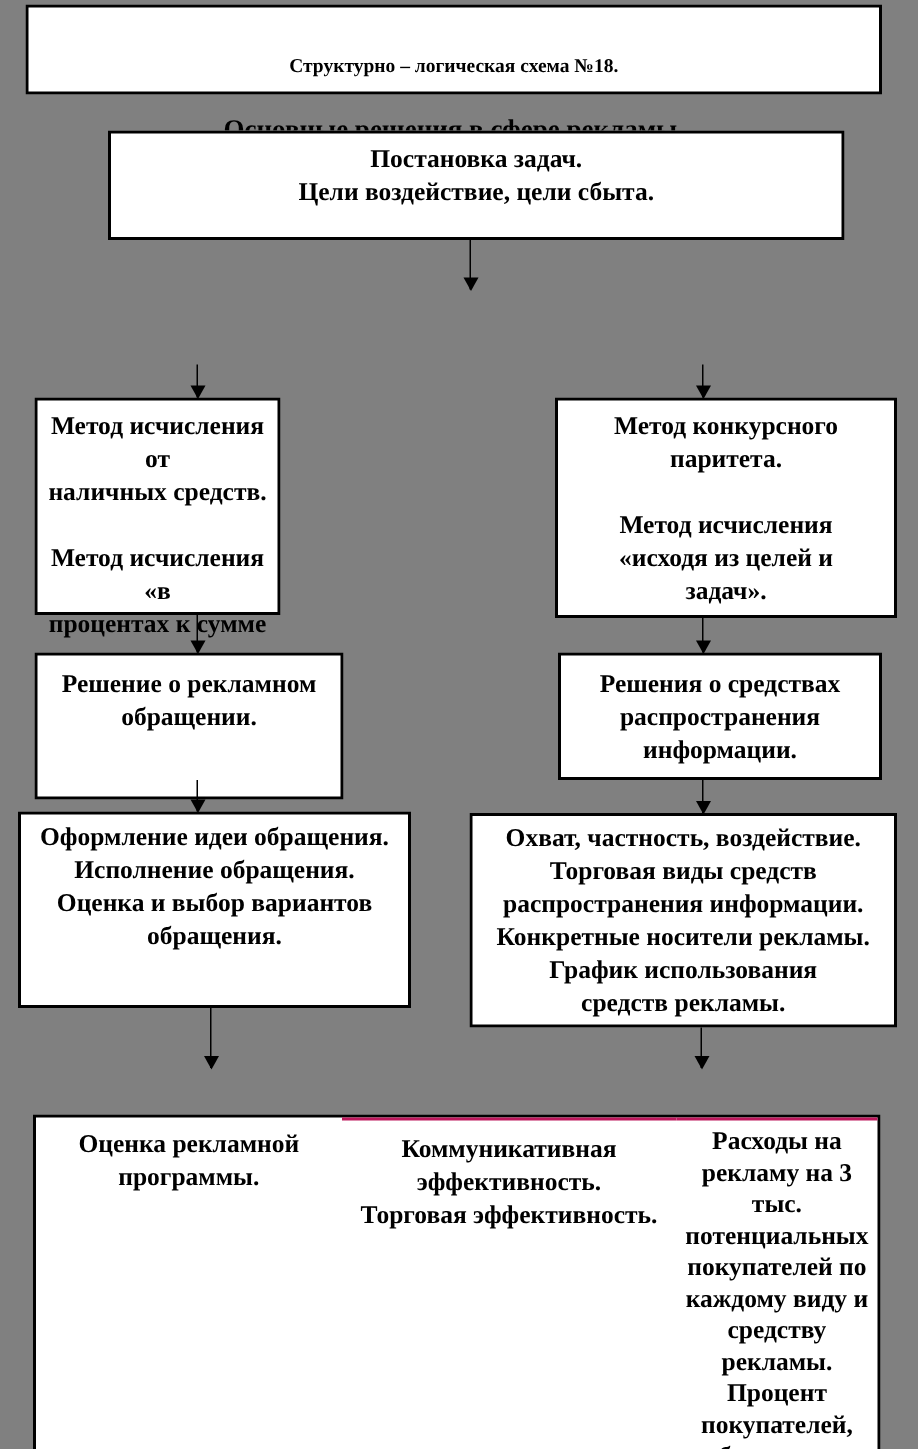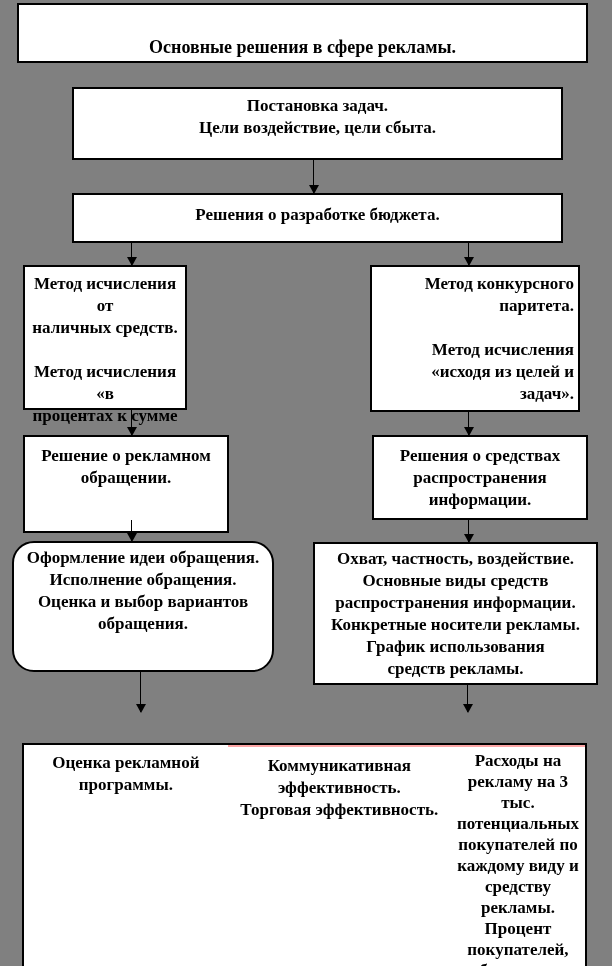--- a/index.html
+++ b/index.html
@@ -26,21 +26,21 @@
   .title-box{padding-top:8px;}
   .title-line1{font-size:13px;line-height:17px;font-weight:bold;}
   .title-line2{font-size:18px;line-height:25px;font-weight:bold;}
   .eval{padding:0;display:flex;flex-direction:row;margin-top:31px;}
   .sect{
     box-sizing:border-box;
     white-space:pre-line;
     text-align:center;
     padding:7px 6px 0 6px;
   }
-  .sect + .sect{border-top:2px solid #fca5a5;}
+  .sect + .sect{border-top:2px solid #be185d;}
   .s1{height:44px;}
   .s2{height:63px;padding-top:8px;}
   .s3{flex:1;line-height:21px;padding-top:3px;}
   .arrow{
     position:absolute;
     width:0;
     border-left:1px solid #000000;
   }
   .arrow::after{
     content:"";
@@ -51,56 +51,56 @@
     border-right:5px solid transparent;
     border-top:9px solid #000000;
   }
 </style>
 </head>
 <body>
 
 <div class="canvas">
 
   <div class="box title-box" style="left:17px;top:3px;width:571px;height:60px;">
+    <div class="title-line1">Структурно – логическая схема №18.</div>
     <div class="title-line2">Основные решения в сфере рекламы.</div>
   </div>
 
   <div class="box" style="left:72px;top:87px;width:491px;height:73px;">Постановка задач.
 Цели воздействие, цели сбыта.</div>
 
-  <div class="box" style="left:72px;top:193px;width:491px;height:50px;padding-top:9px;">Решения о разработке бюджета.</div>
 
   <div class="box" style="left:23px;top:265px;width:164px;height:145px;">Метод исчисления от
 наличных средств.
 
 Метод исчисления «в
 процентах к сумме
 продаж».</div>
 
-  <div class="box" style="left:370px;top:265px;width:210px;height:147px;text-align:right;">Метод конкурсного
+  <div class="box" style="left:370px;top:265px;width:228px;height:147px;">Метод конкурсного
 паритета.
 
 Метод исчисления
 «исходя из целей и
 задач».</div>
 
   <div class="box" style="left:23px;top:435px;width:206px;height:98px;padding-top:8px;">Решение о рекламном
 обращении.</div>
 
   <div class="box" style="left:372px;top:435px;width:216px;height:85px;padding-top:8px;">Решения о средствах
 распространения
 информации.</div>
 
-  <div class="box" style="left:12px;top:541px;width:262px;height:131px;padding-top:4px;border-radius:22px;">Оформление идеи обращения.
+  <div class="box" style="left:12px;top:541px;width:262px;height:131px;padding-top:4px;">Оформление идеи обращения.
 Исполнение обращения.
 Оценка и выбор вариантов
 обращения.</div>
 
   <div class="box" style="left:313px;top:542px;width:285px;height:143px;padding-top:4px;">Охват, частность, воздействие.
-Основные виды средств
+Торговая виды средств
 распространения информации.
 Конкретные носители рекламы.
 График использования
 средств рекламы.</div>
 
   <div class="box eval" style="left:22px;top:712px;width:565px;height:242px;">
     <div class="sect s1">Оценка рекламной программы.</div>
     <div class="sect s2">Коммуникативная эффективность.
 Торговая эффективность.</div>
     <div class="sect s3">Расходы на рекламу на 3 тыс. потенциальных покупателей по

